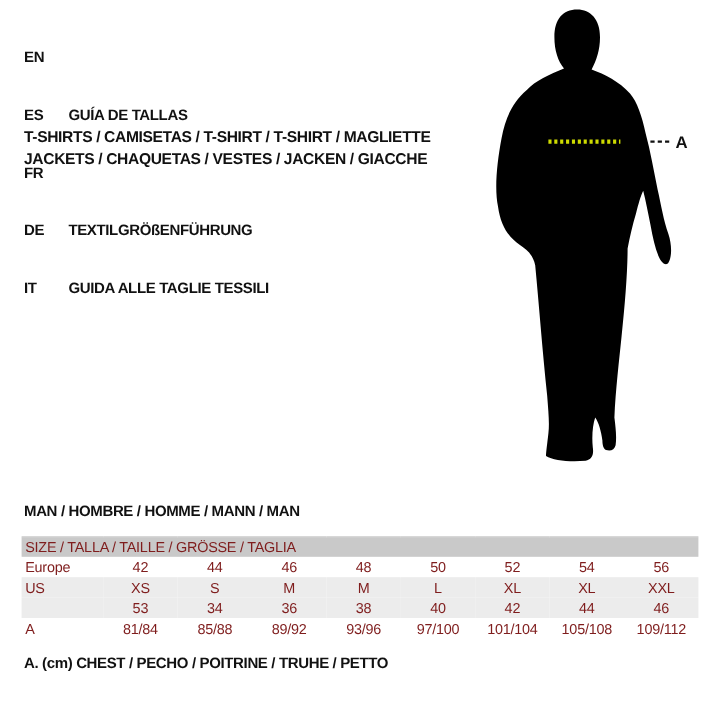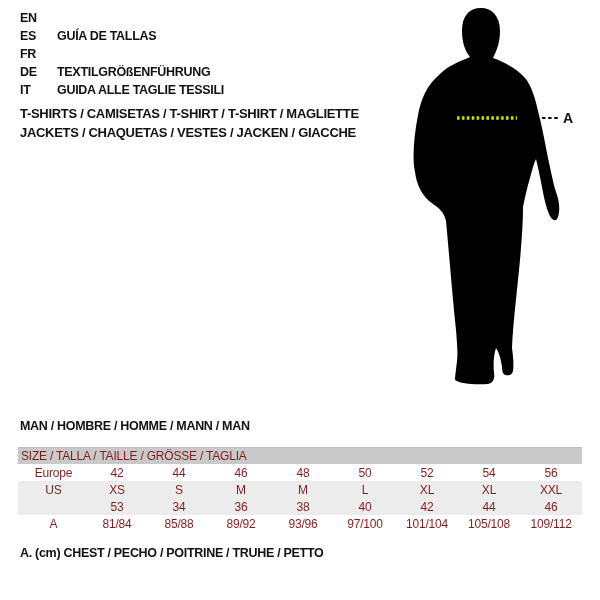--- a/index.html
+++ b/index.html
@@ -6,40 +6,40 @@
   body{
     width:600px;height:600px;position:relative;overflow:hidden;
     background:#ffffff;
     font-family:"Liberation Sans",sans-serif;
     color:#111;
     -webkit-font-smoothing:antialiased;
   }
   
   .lang-guide{position:absolute;left:20px;top:9px;}
   .lang-row{display:flex;height:18px;align-items:center;
-    font-weight:bold;font-size:12.5px;letter-spacing:-0.3px;white-space:nowrap;}
+    font-weight:bold;font-size:12.5px;letter-spacing:-0.3px;white-space:nowrap;margin-top:30px;}
   .lang-code{width:37px;flex:0 0 37px;}
   
   .categories{position:absolute;left:20px;top:105px;
     font-weight:bold;font-size:13px;line-height:18.5px;letter-spacing:-0.3px;white-space:nowrap;}
   
   .figure-svg{position:absolute;left:395px;top:0;width:205px;height:400px;}
   .silhouette{fill:var(--silhouette,#000);}
   .measure-line{stroke:var(--accent,#cedb00);stroke-width:3.5;stroke-dasharray:2.6 2.3;fill:none;}
   .callout-line{stroke:#111;stroke-width:1.8;stroke-dasharray:3.5 2.6;fill:none;}
   .callout-text{font-family:"Liberation Sans",sans-serif;font-size:14px;font-weight:bold;fill:#111;}
   
   .section-title{position:absolute;left:20px;top:419px;
     font-weight:bold;font-size:12.5px;letter-spacing:-0.3px;white-space:nowrap;}
   
   .size-table{position:absolute;left:18px;top:447px;width:564px;
     border-collapse:collapse;table-layout:fixed;
     font-size:12px;letter-spacing:-0.2px;color:#7f1d1d;}
   .size-table td{padding:0;height:17px;text-align:center;vertical-align:middle;}
-  .size-table td.row-label{text-align:center;padding-left:3px;margin-top:35px;}
+  .size-table td.row-label{text-align:left;padding-left:3px;margin-top:35px;}
   .size-table tr.table-header td{
     background:var(--header-bg,#c9c9c9);height:16px;text-align:left;padding-left:3px;
     border-top:1px solid #bdbdbd;}
   .size-table tr.shaded td{background:var(--band-bg,#ececec);}
   
   .footnote{position:absolute;left:20px;top:546px;
     font-weight:bold;font-size:12.5px;letter-spacing:-0.3px;white-space:nowrap;}
 </style>
 </head>
 <body>

